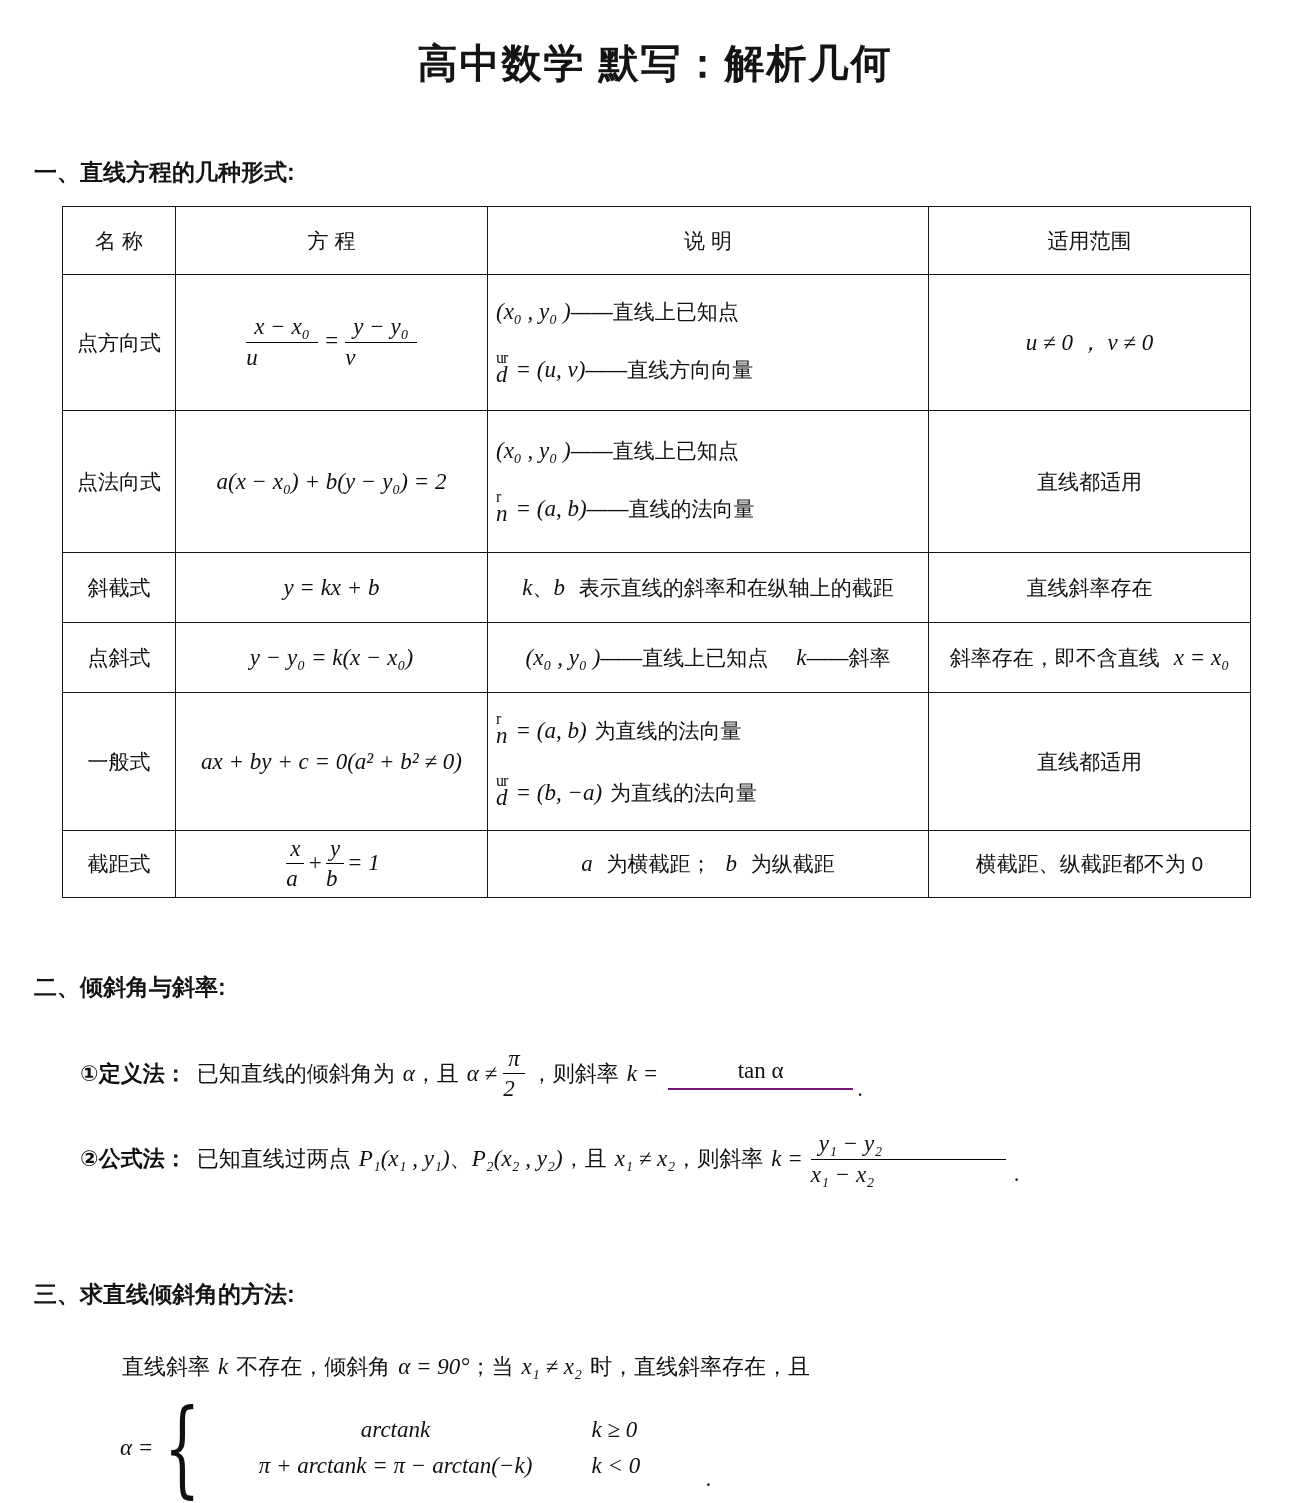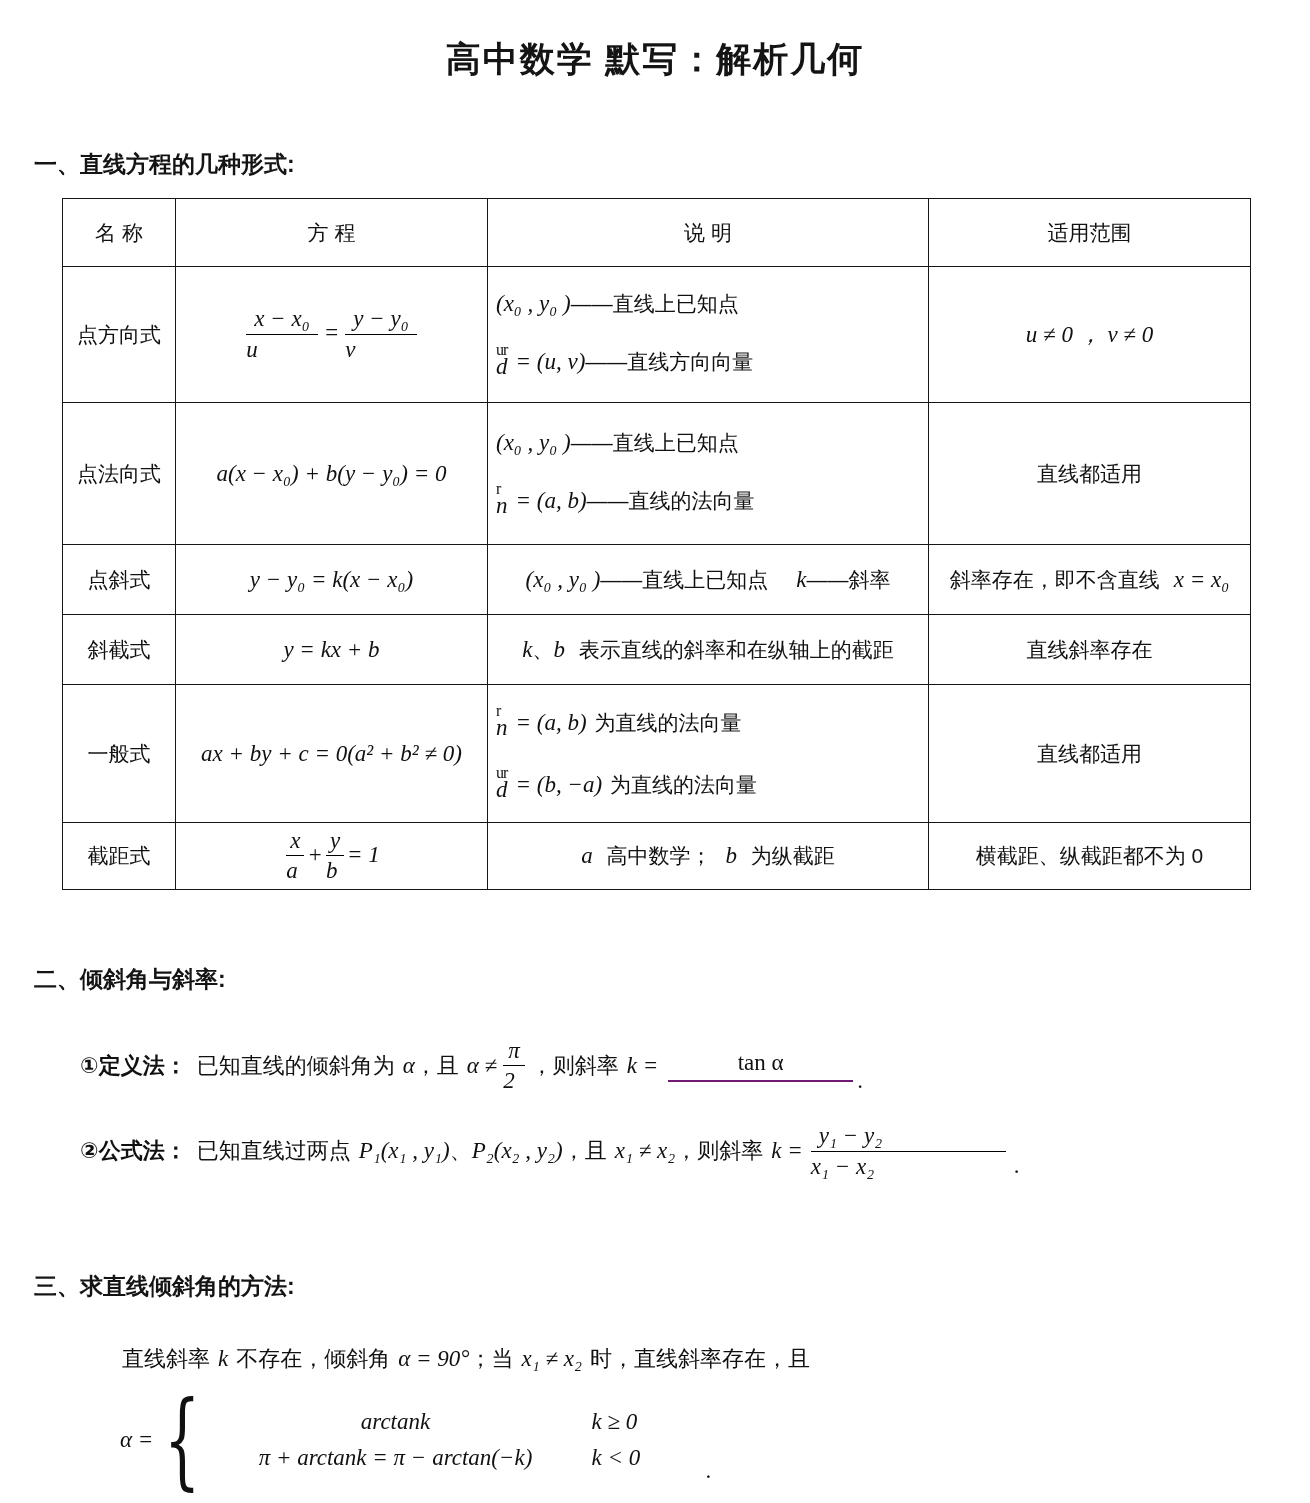--- a/index.html
+++ b/index.html
@@ -6,21 +6,21 @@
   html,body { background:#ffffff; }
   body {
     width:1310px; height:1503px;
     font-family:"Liberation Sans","DejaVu Sans",sans-serif;
     color:#111;
     overflow:hidden;
   }
   .page-title {
     text-align:center;
     margin-top:36px;
-    font-size:35px;
+    font-size:40px;
     font-weight:600;
     letter-spacing:2px;
     color:#141414;
   }
   .sec-heading {
     font-size:23px;
     font-weight:700;
     margin-left:34px;
     color:#141414;
   }
@@ -178,61 +178,61 @@
             <span class="math mgl">= (u, v)</span>
             <span class="cn">——直线方向向量</span>
           </div>
         </div>
       </td>
       <td><span class="math">u ≠ 0 ，  v ≠ 0</span></td>
     </tr>
 
     <tr style="height:142px">
       <td>点法向式</td>
-      <td><span class="math">a(x − x₀) + b(y − y₀) = 0</span></td>
+      <td><span class="math">a(x − x₀) + b(y − y₀) = 2</span></td>
       <td class="desc-cell">
         <div class="desc">
           <div class="desc-line">
             <span class="math">(x₀ , y₀ )</span>
             <span class="cn">——直线上已知点</span>
           </div>
           <div class="desc-line">
             <span class="vec">
               <span class="vmark">r</span>
               <span class="math">n</span>
             </span>
             <span class="math mgl">= (a, b)</span>
             <span class="cn">——直线的法向量</span>
           </div>
         </div>
       </td>
       <td>直线都适用</td>
     </tr>
 
     <tr style="height:70px">
+      <td>斜截式</td>
+      <td><span class="math">y = kx + b</span></td>
+      <td class="desc-cell">
+        <span class="math">k</span><span class="cn">、</span><span class="math">b</span>
+        <span class="cn mgl">表示直线的斜率和在纵轴上的截距</span>
+      </td>
+      <td>直线斜率存在</td>
+    </tr>
+
+    <tr style="height:70px">
       <td>点斜式</td>
       <td><span class="math">y − y₀ = k(x − x₀)</span></td>
       <td class="desc-cell">
         <span class="math">(x₀ , y₀ )</span><span class="cn">——直线上已知点</span>
         <span class="math mgl-lg">k</span><span class="cn">——斜率</span>
       </td>
       <td>
         <span class="cn">斜率存在，即不含直线</span>
         <span class="math mgl">x = x₀</span>
       </td>
-    </tr>
-
-    <tr style="height:70px">
-      <td>斜截式</td>
-      <td><span class="math">y = kx + b</span></td>
-      <td class="desc-cell">
-        <span class="math">k</span><span class="cn">、</span><span class="math">b</span>
-        <span class="cn mgl">表示直线的斜率和在纵轴上的截距</span>
-      </td>
-      <td>直线斜率存在</td>
     </tr>
 
     <tr style="height:138px">
       <td>一般式</td>
       <td><span class="math">ax + by + c = 0(a² + b² ≠ 0)</span></td>
       <td class="desc-cell">
         <div class="desc">
           <div class="desc-line">
             <span class="vec">
               <span class="vmark">r</span>
@@ -260,21 +260,21 @@
         <span class="frac math" style="margin:0 3px">
           <span class="num" style="padding:0 4px 2px">x</span>
           <span class="den">a</span>
         </span><span class="math">+</span><span class="frac math" style="margin:0 3px">
           <span class="num" style="padding:0 4px 2px">y</span>
           <span class="den">b</span>
         </span><span class="math">= 1</span>
       </td>
       <td class="desc-cell">
         <span class="math">a</span>
-        <span class="cn mgl">高中数学；</span>
+        <span class="cn mgl">为横截距；</span>
         <span class="math mgl">b</span>
         <span class="cn mgl">为纵截距</span>
       </td>
       <td>横截距、纵截距都不为 0</td>
     </tr>
   </tbody>
     </table>
 
   <h2 class="sec-heading" id="sec2-heading">二、倾斜角与斜率:</h2>
 

